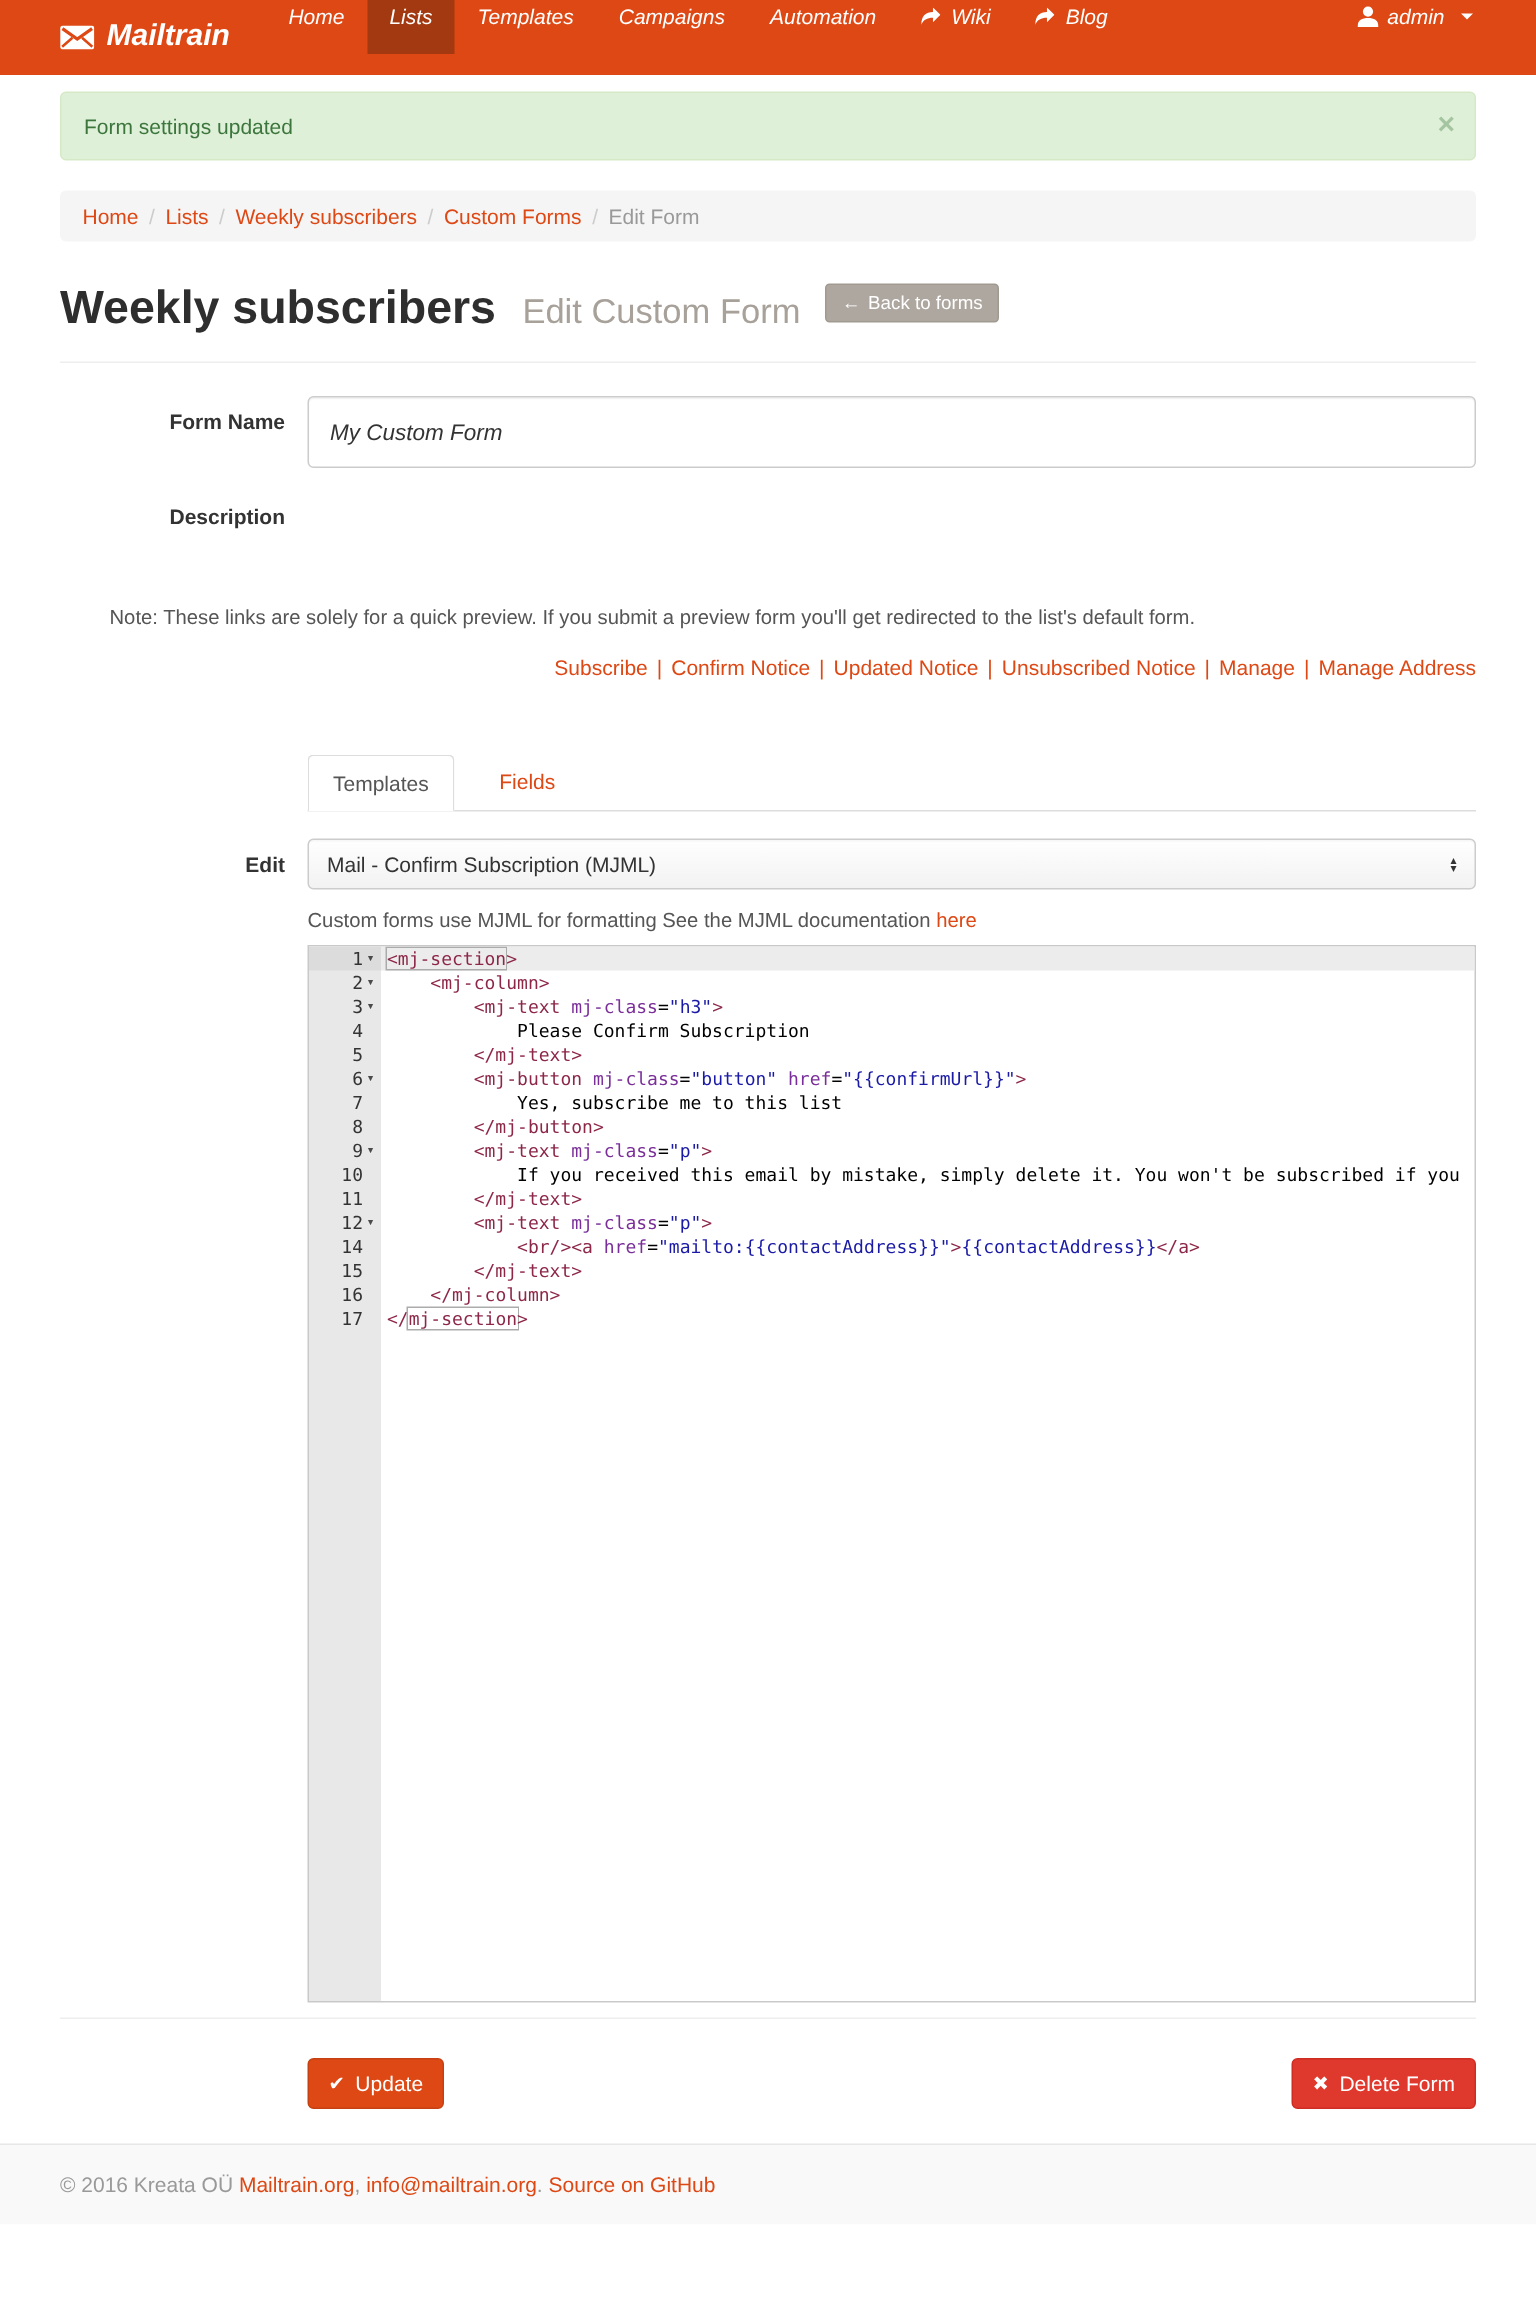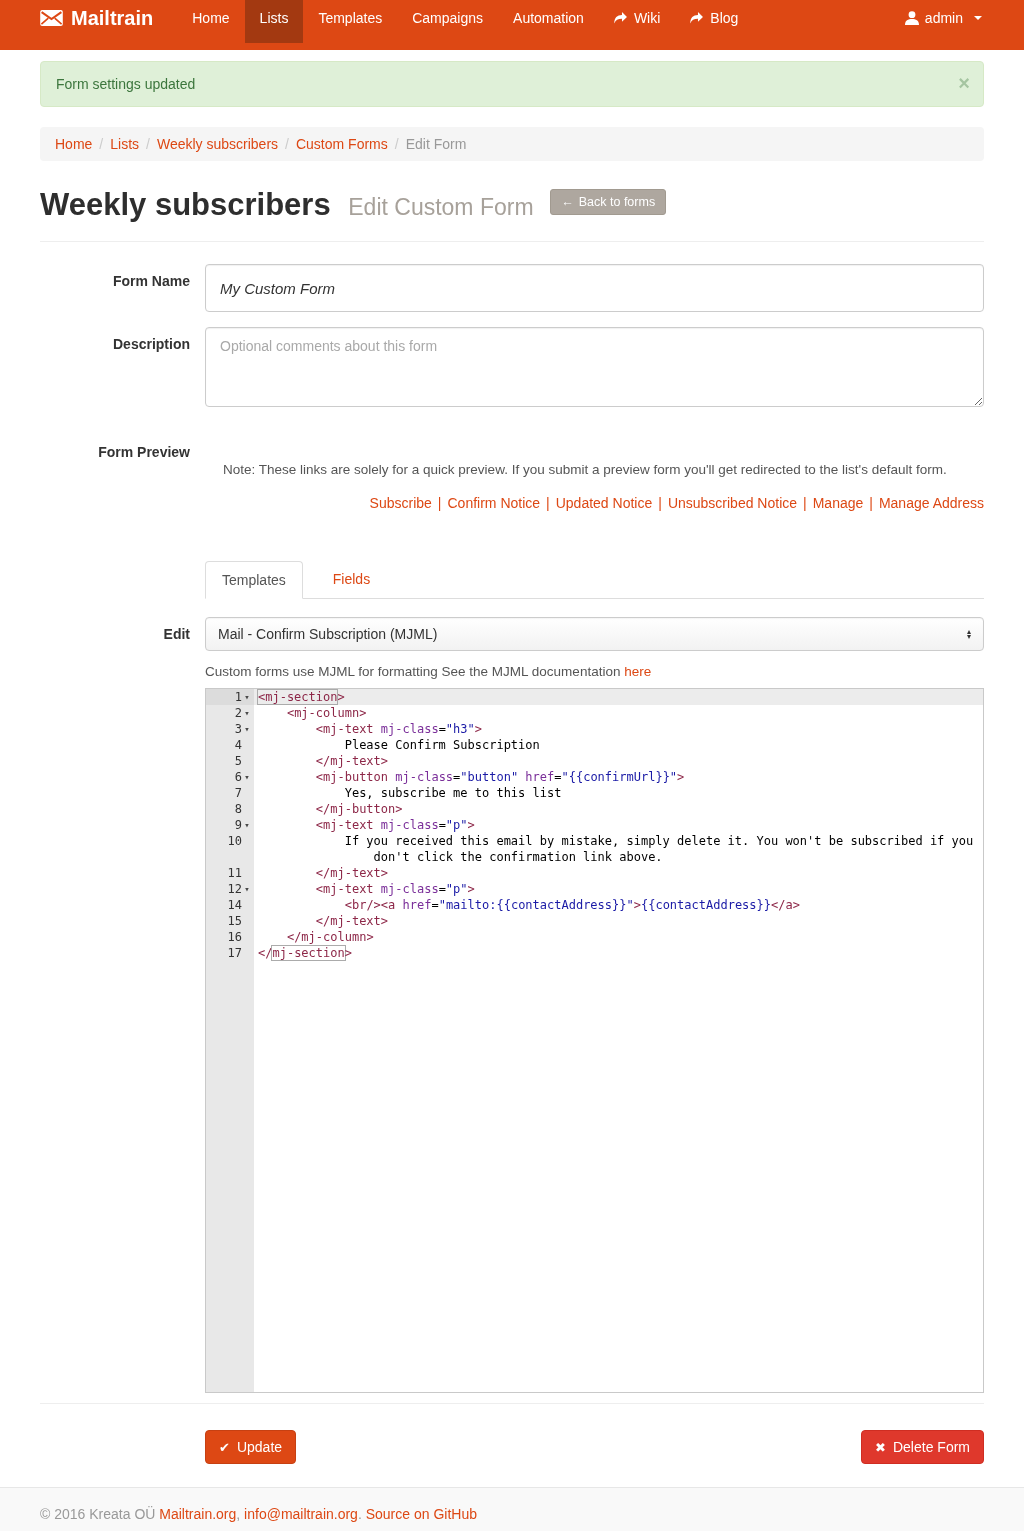--- a/index.html
+++ b/index.html
@@ -8,21 +8,21 @@
     --nav-active:#A33911;
     --danger:#DF382C;
     --warmgray:#AEA79F;
   }
   *{box-sizing:border-box;}
   body{margin:0;background:#fff;color:#333;font:14px "Liberation Sans","DejaVu Sans",sans-serif;}
   .container{width:944px;margin:0 auto;}
 
   
   .navbar{height:50px;background:var(--nav-bg);}
-  .nav-flex{display:flex;align-items:center;height:36px;}
+  .nav-flex{display:flex;align-items:flex-end;height:36px;font-style:italic;}
   .brand{display:flex;align-items:center;gap:8px;color:#fff;font-size:20px;font-weight:bold;text-decoration:none;margin-right:24px;cursor:pointer;}
   ul.nav{list-style:none;margin:0;padding:0;display:flex;}
   ul.nav li{display:block;}
   ul.nav li a{display:flex;align-items:center;gap:7px;height:50px;padding:0 15px;color:#fff;text-decoration:none;font-size:14px;cursor:pointer;}
   ul.nav li.active a{background:var(--nav-active);}
   .nav-right{margin-left:auto;display:flex;align-items:center;}
   .user-link{display:flex;align-items:center;gap:6px;color:#fff;text-decoration:none;height:50px;padding:0 2px;cursor:pointer;}
   .caret{width:0;height:0;border-left:4px solid transparent;border-right:4px solid transparent;border-top:4px solid #fff;display:inline-block;margin-left:5px;}
   .nav-ico svg{display:block;}
 
@@ -196,27 +196,23 @@
 
   <div class="frow first">
     <label class="flabel">Form Name</label>
     <div class="fctrl">
       <input class="input-name" type="text" value="My Custom Form" style="">
     </div>
   </div>
 
   <div class="frow">
     <label class="flabel">Description</label>
-    <div class="fctrl">
-      <textarea class="desc" placeholder="Optional comments about this form" style=""></textarea>
-    </div>
   </div>
 
   <div class="frow preview">
-    <label class="flabel" style="padding-top:9px;">Form Preview</label>
     <div class="fctrl">
       <p class="preview-note">Note: These links are solely for a quick preview. If you submit a preview form you'll get redirected to the list's default form.</p>
       <div class="preview-links"><a>Subscribe</a><span class="plink-sep">|</span><a>Confirm Notice</a><span class="plink-sep">|</span><a>Updated Notice</a><span class="plink-sep">|</span><a>Unsubscribed Notice</a><span class="plink-sep">|</span><a>Manage</a><span class="plink-sep">|</span><a>Manage Address</a></div>
     </div>
   </div>
 
   <div class="tabs">
     <a class="tab on">Templates</a>
     <a class="tab off">Fields</a>
   </div>
@@ -303,27 +299,20 @@
             </div>
             <div class="ed-row">
               <div class="gut">
                 <span class="num">10</span>
                 <span class="fold"></span>
               </div>
               <div class="code"><span class="tok p">            If you received this email by mistake, simply delete it. You won't be subscribed if you</span></div>
             </div>
             <div class="ed-row">
               <div class="gut">
-                <span class="num"></span>
-                <span class="fold"></span>
-              </div>
-              <div class="code"><span class="tok p">                don't click the confirmation link above.</span></div>
-            </div>
-            <div class="ed-row">
-              <div class="gut">
                 <span class="num">11</span>
                 <span class="fold"></span>
               </div>
               <div class="code"><span class="tok p">        </span><span class="tok t">&lt;/mj-text&gt;</span></div>
             </div>
             <div class="ed-row">
               <div class="gut">
                 <span class="num">12</span>
                 <span class="fold">▾</span>
               </div>

